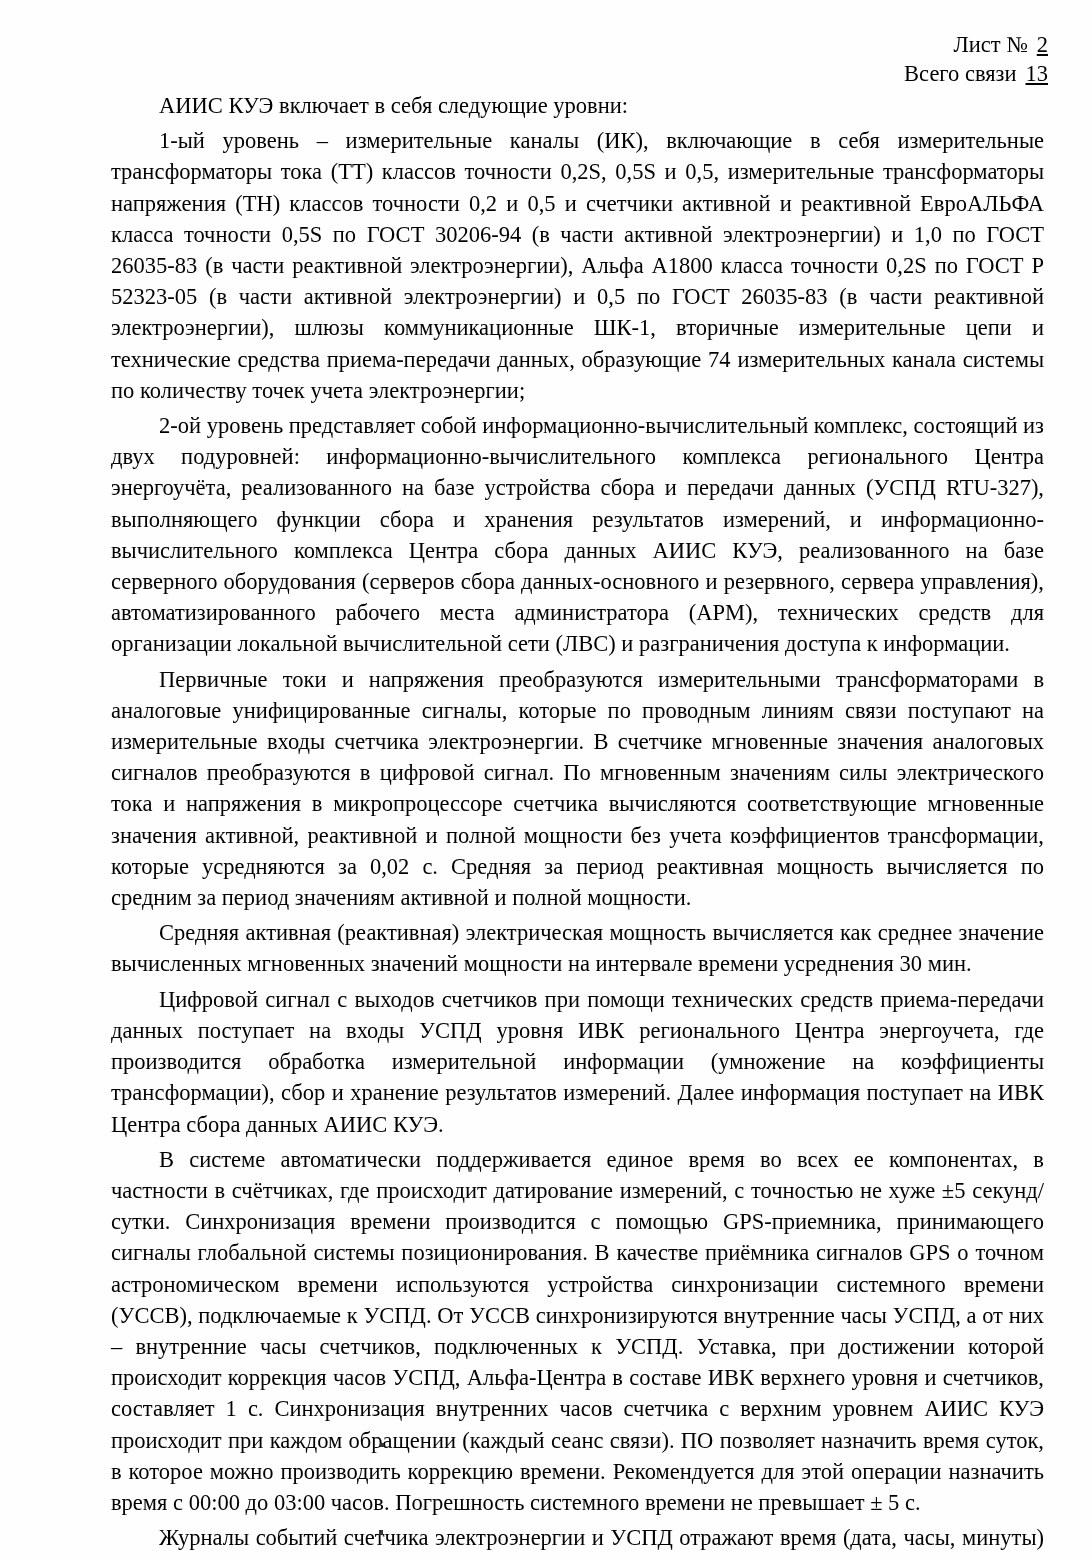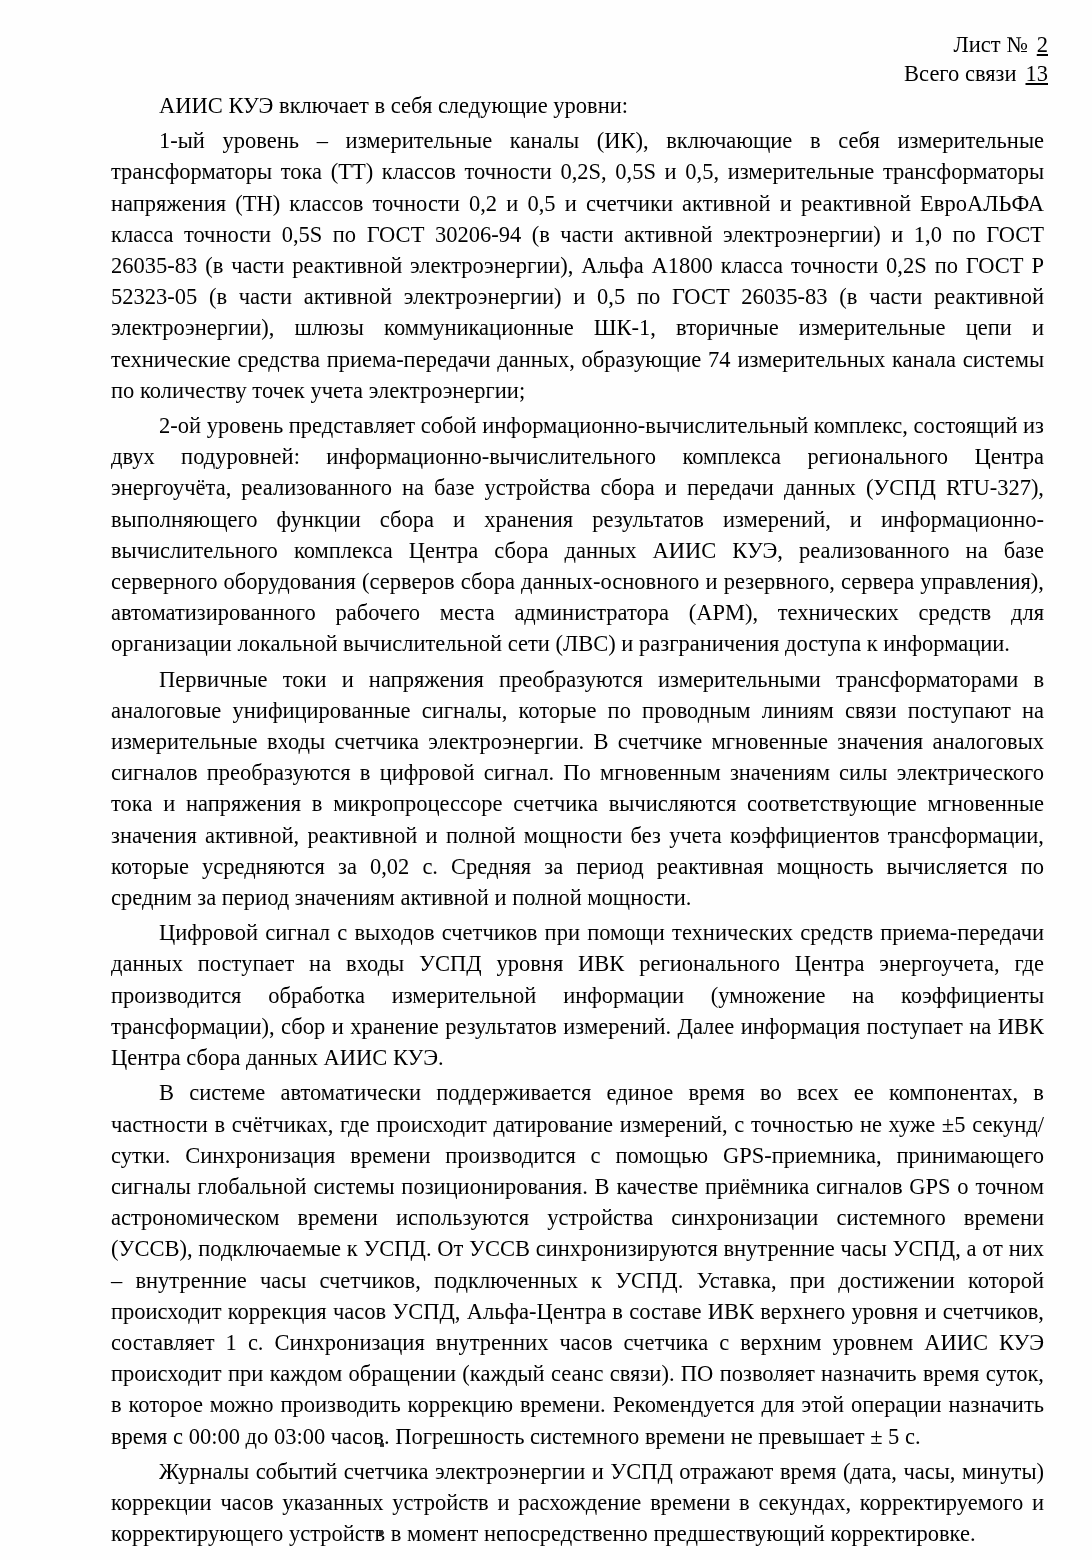--- a/index.html
+++ b/index.html
@@ -59,20 +59,21 @@
   <div class="header">
     <span class="hline"><span>Лист №</span><span class="num">2</span></span>
     <span class="hline"><span>Всего связи</span><span class="num">13</span></span>
   </div>
 
   <div class="doc-body">
     <p>АИИС КУЭ включает в себя следующие уровни:</p>
     <p>1-ый уровень – измерительные каналы (ИК), включающие в себя измерительные трансформаторы тока (ТТ) классов точности 0,2S, 0,5S и 0,5, измерительные трансформаторы напряжения (ТН) классов точности 0,2 и 0,5 и счетчики активной и реактивной ЕвроАЛЬФА класса точности 0,5S по ГОСТ 30206-94 (в части активной электроэнергии) и 1,0 по ГОСТ 26035-83 (в части реактивной электроэнергии), Альфа А1800 класса точности 0,2S по ГОСТ Р 52323-05 (в части активной электроэнергии) и 0,5 по ГОСТ 26035-83 (в части реактивной электроэнергии), шлюзы коммуникационные ШК-1, вторичные измерительные цепи и технические средства приема-передачи данных, образующие 74 измерительных канала системы по количеству точек учета электроэнергии;</p>
     <p>2-ой уровень представляет собой информационно-вычислительный комплекс, состоящий из двух подуровней: информационно-вычислительного комплекса регионального Центра энергоучёта, реализованного на базе устройства сбора и передачи данных (УСПД RTU-327), выполняющего функции сбора и хранения результатов измерений, и информационно-вычислительного комплекса Центра сбора данных АИИС КУЭ, реализованного на базе серверного оборудования (серверов сбора данных-основного и резервного, сервера управления), автоматизированного рабочего места администратора (АРМ), технических средств для организации локальной вычислительной сети (ЛВС) и разграничения доступа к информации.</p>
     <p>Первичные токи и напряжения преобразуются измерительными трансформаторами в аналоговые унифицированные сигналы, которые по проводным линиям связи поступают на измерительные входы счетчика электроэнергии. В счетчике мгновенные значения аналоговых сигналов преобразуются в цифровой сигнал. По мгновенным значениям силы электрического тока и напряжения в микропроцессоре счетчика вычисляются соответствующие мгновенные значения активной, реактивной и полной мощности без учета коэффициентов трансформации, которые усредняются за 0,02 с. Средняя за период реактивная мощность вычисляется по средним за период значениям активной и полной мощности.</p>
+    <p>Средняя активная (реактивная) электрическая мощность вычисляется как среднее значение вычисленных мгновенных значений мощности на интервале времени усреднения 30 мин.</p>
     <p>Цифровой сигнал с выходов счетчиков при помощи технических средств приема-передачи данных поступает на входы УСПД уровня ИВК регионального Центра энергоучета, где производится обработка измерительной информации (умножение на коэффициенты трансформации), сбор и хранение результатов измерений. Далее информация поступает на ИВК Центра сбора данных АИИС КУЭ.</p>
     <p>В системе автоматически поддерживается единое время во всех ее компонентах, в частности в счётчиках, где происходит датирование измерений, с точностью не хуже ±5 секунд/сутки. Синхронизация времени производится с помощью GPS-приемника, принимающего сигналы глобальной системы позиционирования. В качестве приёмника сигналов GPS о точном астрономическом времени используются устройства синхронизации системного времени (УССВ), подключаемые к УСПД. От УССВ синхронизируются внутренние часы УСПД, а от них – внутренние часы счетчиков, подключенных к УСПД. Уставка, при достижении которой происходит коррекция часов УСПД, Альфа-Центра в составе ИВК верхнего уровня и счетчиков, составляет 1 с. Синхронизация внутренних часов счетчика с верхним уровнем АИИС КУЭ происходит при каждом обращении (каждый сеанс связи). ПО позволяет назначить время суток, в которое можно производить коррекцию времени. Рекомендуется для этой операции назначить время с 00:00 до 03:00 часов. Погрешность системного времени не превышает ± 5 с.</p>
     <p>Журналы событий счетчика электроэнергии и УСПД отражают время (дата, часы, минуты) коррекции часов указанных устройств и расхождение времени в секундах, корректируемого и корректирующего устройств в момент непосредственно предшествующий корректировке.</p>
   </div>
 
   <div class="speck speck-1"></div>
   <div class="speck speck-2"></div>
 
 </div>
 

